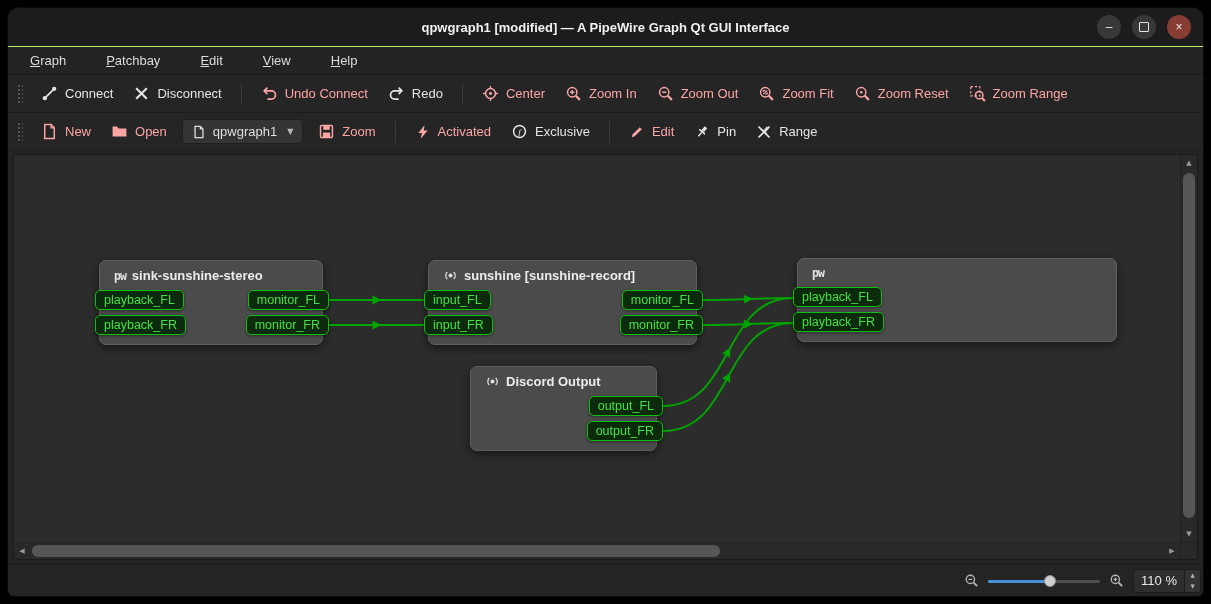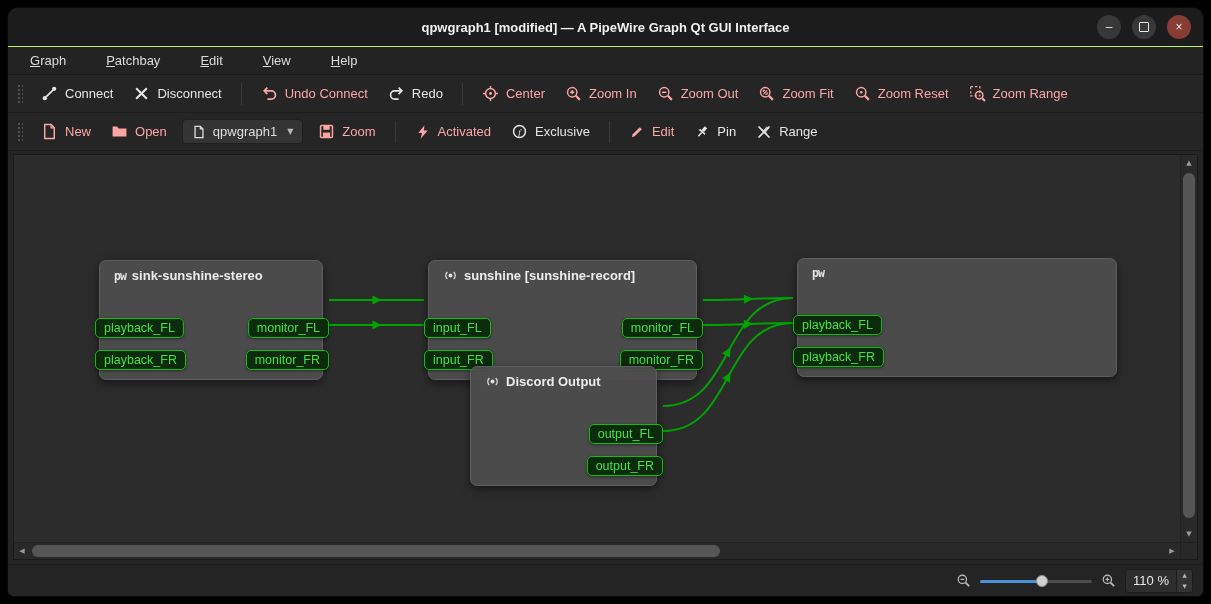--- a/index.html
+++ b/index.html
@@ -54,28 +54,28 @@
   .sb-corner{flex:none;width:16px;background:#292929;border-left:1px solid #222;}
   
   .node{position:absolute;z-index:2;background:rgba(78,78,78,0.94);border:1px solid #5e5e5e;
     border-radius:7px;box-shadow:0 3px 9px rgba(0,0,0,0.5);}
   .node-header{display:flex;align-items:center;gap:6px;padding:7px 14px 3px;color:#ececec;
     font-weight:bold;font-size:13px;white-space:nowrap;}
   .pw-icon{font-family:"DejaVu Sans Mono",monospace;font-weight:bold;font-size:11.5px;
     color:#e2e2e2;letter-spacing:-1px;}
   .node-ports{display:flex;justify-content:space-between;padding:4px 0 9px;}
   .node-ports.only-right{justify-content:flex-end;}
-  .pcol{display:flex;flex-direction:column;gap:12px;margin-top:28px;}
+  .pcol{display:flex;flex-direction:column;gap:5px;}
   .pcol.left{align-items:flex-start;margin-left:-5px;}
   .pcol.right{align-items:flex-end;margin-right:-7px;}
   .port{font-size:12.5px;color:#46e046;background:#0c2a0c;border:1px solid #0fbe0f;
     border-radius:5px;padding:2px 8px;white-space:nowrap;box-shadow:0 1px 3px rgba(0,0,0,0.45);}
   
   .statusbar{flex:none;height:31px;background:#242424;border-top:1px solid #1a1a1a;display:flex;
-    align-items:center;justify-content:flex-end;gap:9px;padding:0 10px;}
+    align-items:center;justify-content:flex-end;gap:9px;padding:0 2px;}
   .status-icon{color:#b6b6b6;display:flex;align-items:center;}
   .slider{width:112px;height:16px;position:relative;}
   .slider .track{position:absolute;left:0;right:0;top:7px;height:3px;background:#4e4e4e;border-radius:2px;}
   .slider .fill{position:absolute;left:0;top:7px;height:3px;background:#4a90d9;border-radius:2px;}
   .slider .handle{position:absolute;top:2.5px;width:12px;height:12px;border-radius:50%;
     background:#d0d0d0;border:1px solid #8f8f8f;box-sizing:border-box;}
   .spinbox{display:flex;align-items:stretch;height:22px;background:#2e2e2e;border:1px solid #1c1c1c;
     border-radius:3px;overflow:hidden;}
   .spin-value{display:flex;align-items:center;padding:0 7px;color:#e8e8e8;font-size:13px;}
   .spin-btns{display:flex;flex-direction:column;border-left:1px solid #1c1c1c;width:15px;background:#333;}

